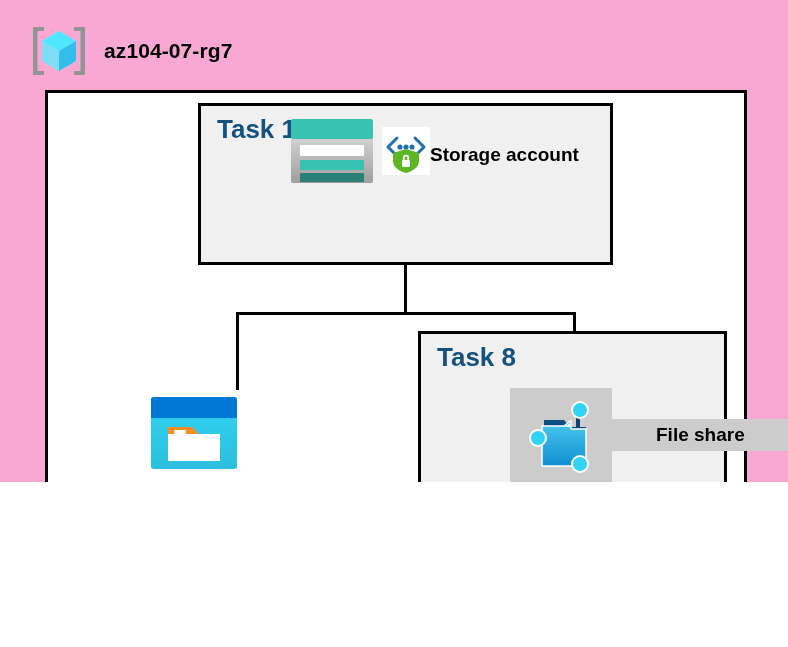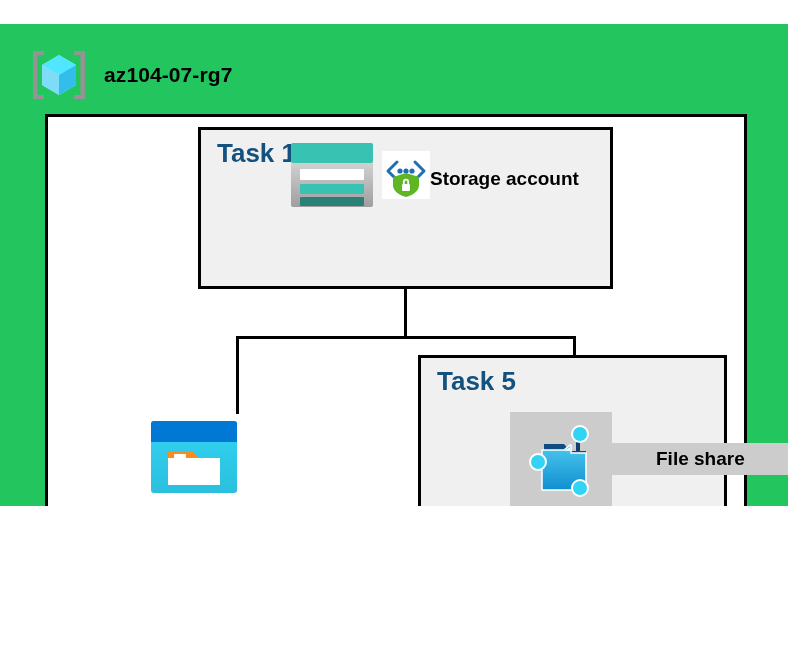--- a/index.html
+++ b/index.html
@@ -10,23 +10,22 @@
   }
   body {
     font-family: "Liberation Sans", sans-serif;
     -webkit-font-smoothing: antialiased;
   }
 
   #canvas {
     position: relative;
     width: 788px;
     height: 482px;
-    background: #22c55e;
+    background: #f9a8d4;
     overflow: hidden;
-    margin-top: 24px;
   }
 
   
   .rg-header {
     position: absolute;
     left: 30px;
     top: 24px;
     display: flex;
     align-items: center;
     gap: 16px;
@@ -209,21 +208,21 @@
 
         <path d="M18 31 h24 l7 7 h-31 z" fill="#f78d1e"></path>
         <rect x="24" y="34" width="12" height="4" rx="1" fill="#ffffff"></rect>
 
         <rect x="18" y="38" width="52" height="27" fill="#ffffff"></rect>
       </svg>
     </span>
   </div>
 
   <div class="task-box" id="task-3">
-    <div class="task-label">Task 5</div>
+    <div class="task-label">Task 8</div>
   </div>
 
   <div class="node" id="node-fileshare">
     <span class="icon-wrap highlight">
       <svg width="82" height="82" viewBox="0 0 82 82" xmlns="http://www.w3.org/2000/svg">
         <defs>
           <linearGradient id="fsFolder" x1="0" y1="0" x2="0" y2="1">
             <stop offset="0%" stop-color="#4cc8ef"></stop>
             <stop offset="100%" stop-color="#0f8fd0"></stop>
           </linearGradient>

